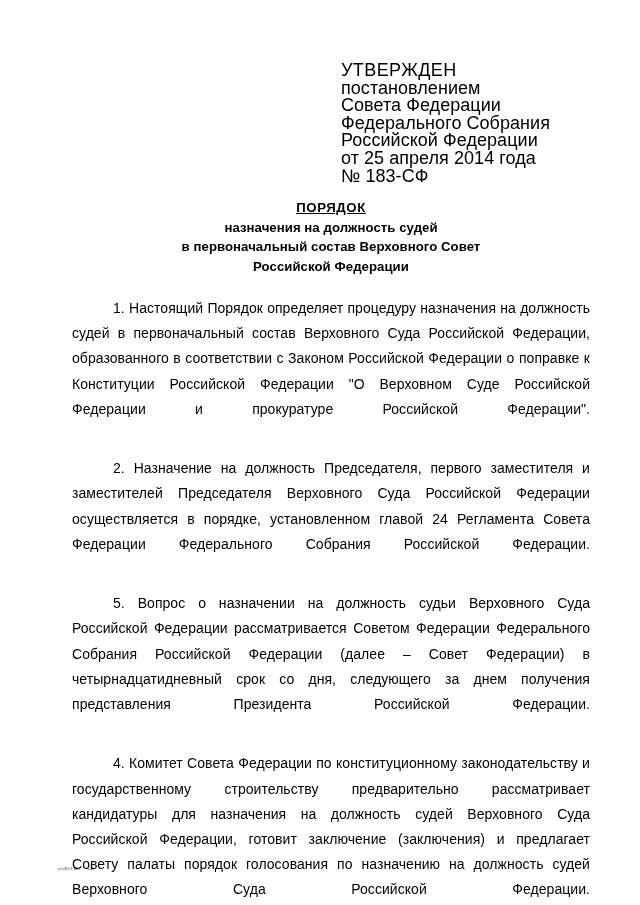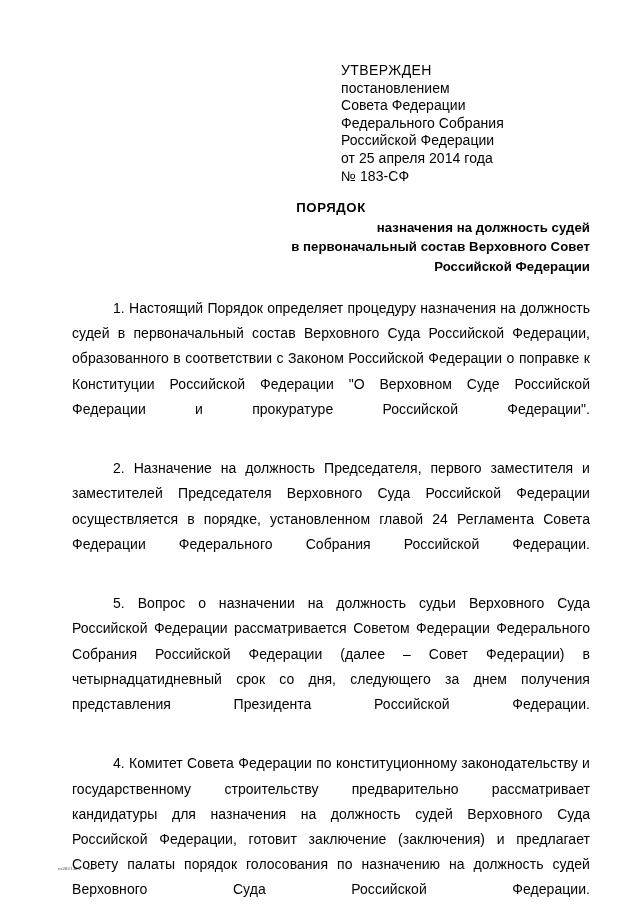--- a/index.html
+++ b/index.html
@@ -20,21 +20,21 @@
     box-sizing: border-box;
   }
 
   
   .approval-block {
     position: absolute;
     left: 341px;
     top: 62px;
     width: 250px;
     text-align: left;
-    font-size: 14px;
+    font-size: 18px;
     line-height: 17.6px;
     letter-spacing: 0.05px;
   }
   .approval-block .line {
     white-space: nowrap;
   }
   .approval-block .line.caps {
     letter-spacing: 0.4px;
   }
 
@@ -44,24 +44,24 @@
     left: 72px;
     top: 198px;
     width: 518px;
     text-align: center;
     font-weight: bold;
     font-size: 13.2px;
     line-height: 19.5px;
   }
   .doc-title .title-main {
     letter-spacing: 0.6px;
+    text-decoration: underline;
   }
   .doc-title .title-sub {
     letter-spacing: 0.05px;
-    text-align: right;
   }
 
   
   .body-text {
     position: absolute;
     left: 72px;
     top: 296px;
     width: 518px;
   }
   .para {

